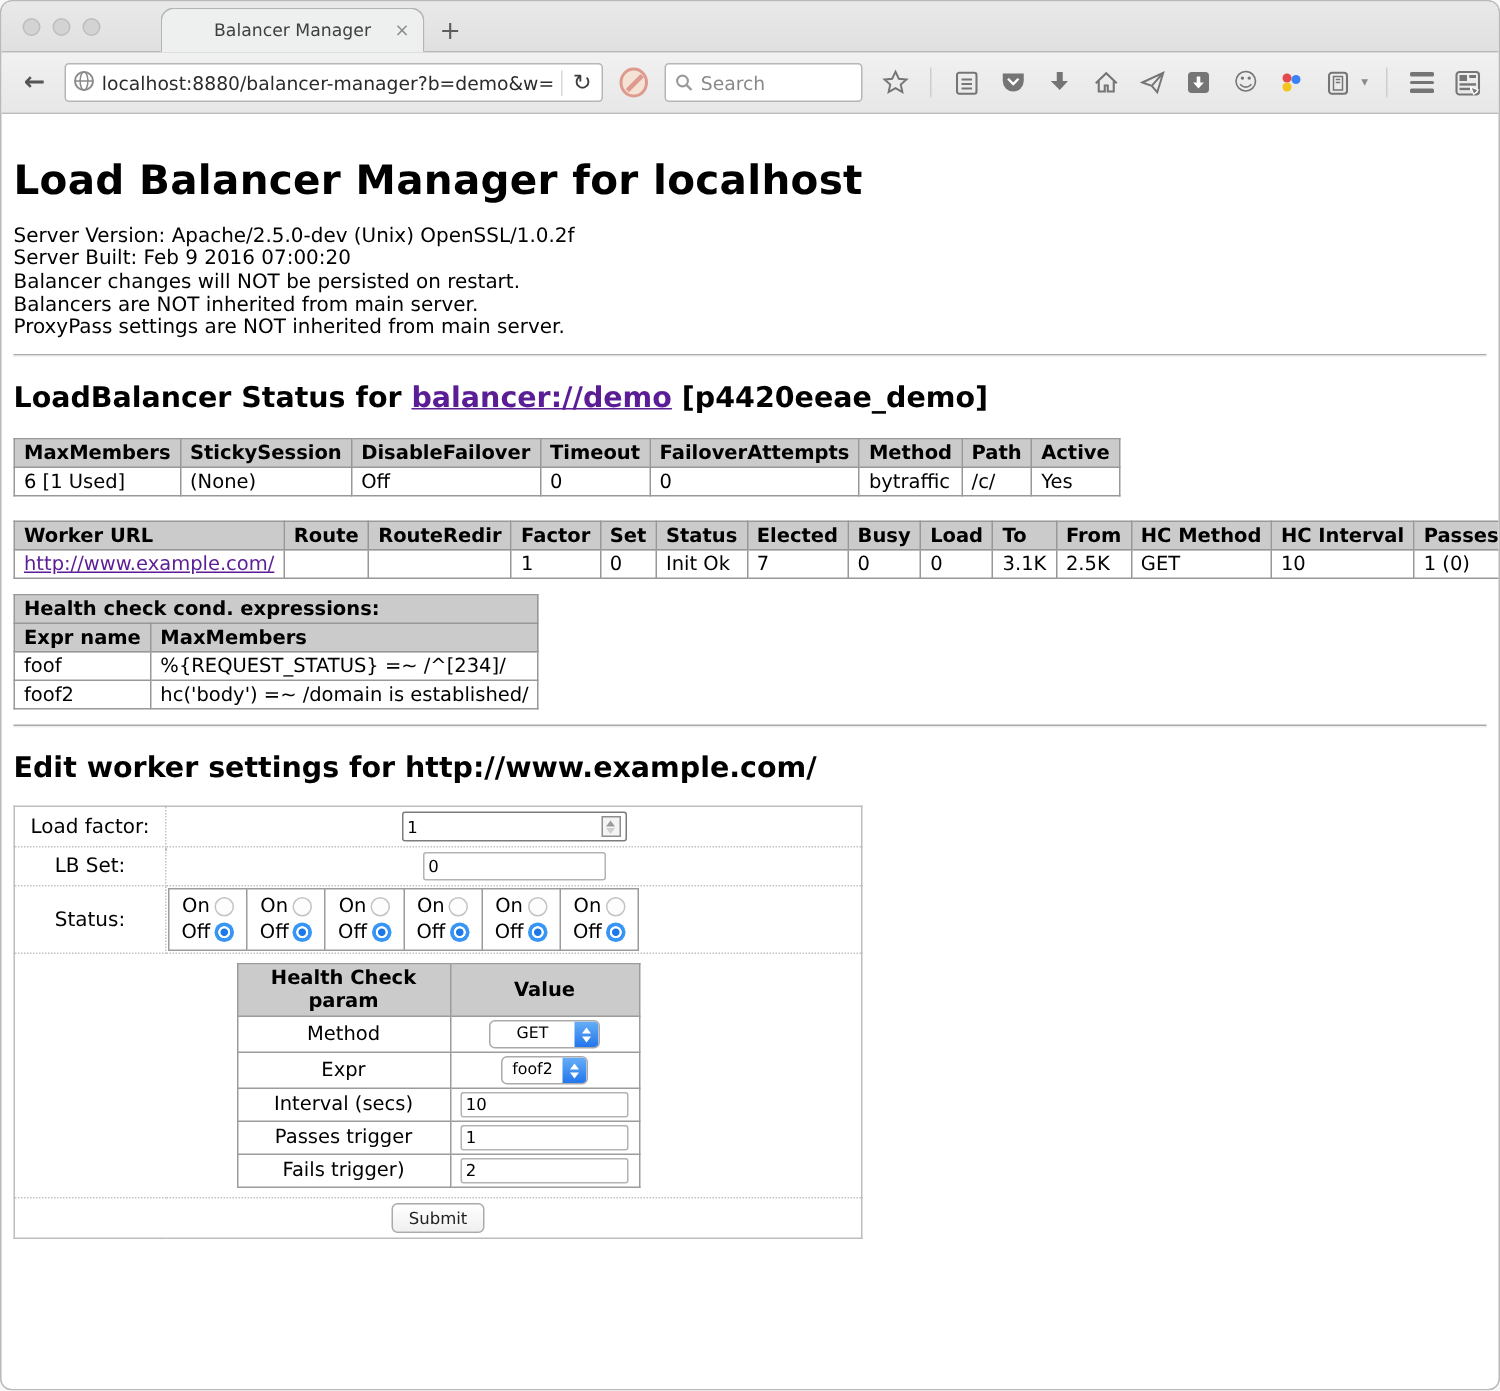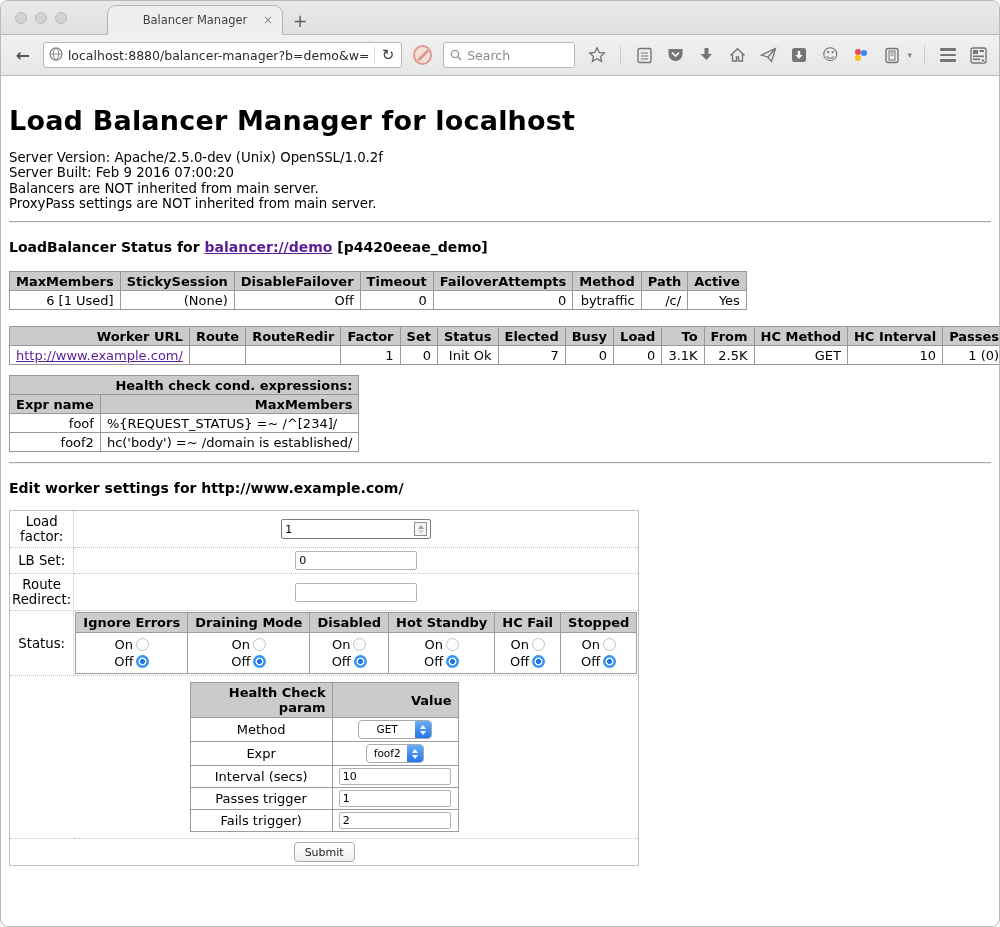--- a/index.html
+++ b/index.html
@@ -45,25 +45,25 @@
   .caret { font-size:9px; color:#8a8a8a; margin-left:-5px; }
   .menubars { display:flex; flex-direction:column; gap:3px; }
   .menubars i { width:16px; height:2.5px; background:#757575; border-radius:1px; }
   .chromesep { width:1px; height:20px; background:#cdcdcd; margin:0 3px; }
 
   
   .content { padding:8px 8px 0 8px; color:#000; }
   h1.pg { font-size:27px; font-weight:bold; margin:21px 0 14px 0; letter-spacing:0.2px; }
   .svline { font-size:13.3px; line-height:15.3px; }
   hr.rule { border:none; border-top:1px solid #a9a9a9; border-bottom:1px solid #f0f0f0; margin:10px 0; }
-  h3.sec { font-size:14px; font-weight:bold; margin:16px 0 12px 0; }
+  h3.sec { font-size:19px; font-weight:bold; margin:16px 0 12px 0; }
   h3.sec a { color:#5b1d96; }
 
   table.dt { border-collapse:collapse; font-size:13px; margin:16px 0 6px 0; }
-  table.dt th, table.dt td { border:1px solid #989898; padding:1.5px 6px; text-align:right; white-space:nowrap; }
+  table.dt th, table.dt td { border:1px solid #989898; padding:1.5px 6px; text-align:left; white-space:nowrap; }
   table.dt th { background:#cbcbcb; font-weight:bold; }
   table.dt td a { color:#5b1d96; }
   td.la { text-align:left !important; }
 
   
   table.ft { border-collapse:collapse; width:566px; font-size:13.3px; margin:14px 0 0 0; }
   table.ft > tbody > tr > td { border:1px dotted #c3c3c3; padding:3px 2px; }
   table.ft { border:1px solid #bdbdbd; }
   .lblcell { width:101px; text-align:center; }
   .ctrcell { text-align:center; }
@@ -81,21 +81,21 @@
   table.st th, table.st td { border:1px solid #9c9c9c; }
   table.st th { background:#cbcbcb; font-weight:bold; padding:2px 7px; white-space:nowrap; }
   table.st td { padding:3px 8px; }
   .radioline { display:flex; align-items:center; justify-content:center; gap:3px; line-height:17px; }
   .radio { width:13px; height:13px; border-radius:50%; display:inline-block; }
   .r-unsel { background:#fdfdfd; border:1.5px solid #c3c3c3; }
   .r-sel { background:radial-gradient(circle, #1c78e8 0 2.2px, #ffffff 2.8px 3.8px, #3795f5 4.2px 7px); }
 
   table.hc { border-collapse:collapse; font-size:13px; margin:3px auto 3px auto; }
   table.hc th, table.hc td { border:1px solid #9c9c9c; padding:2px 6px; text-align:center; }
-  table.hc th { background:#cbcbcb; font-weight:bold;text-align:right; }
+  table.hc th { background:#cbcbcb; font-weight:bold; }
   .hclbl { width:142px; }
   .hcval { width:126px; }
   .hcval input.txt { width:112px; height:17px; }
   .sel { display:inline-flex; height:19px; border:1px solid #abaaaa; border-radius:4px; background:#fff;
          overflow:hidden; align-items:stretch; vertical-align:middle; }
   .sel .stxt { font-size:10.5px; line-height:17px; padding:0 5px; text-align:center; }
   .sel .cap { width:16px; background:linear-gradient(#67aef8,#2376ec); display:flex; flex-direction:column;
               align-items:center; justify-content:center; gap:2px; }
   .cap i { width:0; height:0; border-left:3px solid transparent; border-right:3px solid transparent; }
   .cap i.up { border-bottom:4px solid #fff; }
@@ -230,20 +230,21 @@
     </div>
   </div>
 
   <div class="content">
 
     <h1 class="pg">Load Balancer Manager for localhost</h1>
 
     <div>
       <div class="svline">Server Version: Apache/2.5.0-dev (Unix) OpenSSL/1.0.2f</div>
       <div class="svline">Server Built: Feb 9 2016 07:00:20</div>
+      <div class="svline">Balancer changes will NOT be persisted on restart.</div>
       <div class="svline">Balancers are NOT inherited from main server.</div>
       <div class="svline">ProxyPass settings are NOT inherited from main server.</div>
     </div>
 
     <hr class="rule">
 
     <h3 class="sec"><span>LoadBalancer Status for </span><a href="#">balancer://demo</a><span> [p4420eeae_demo]</span></h3>
 
     <table class="dt">
       <tbody>
@@ -345,36 +346,24 @@
                   <i class="dn"></i>
                 </span>
           </span>
         </td>
       </tr>
       <tr>
         <td class="lblcell">LB Set:</td>
         <td class="ctrcell"><input class="txt" value="0" style=""></td>
       </tr>
       <tr>
-        <td class="lblcell">Route Redirect:</td>
-        <td class="ctrcell"><input class="txt" value="" style=""></td>
-      </tr>
-      <tr>
         <td class="lblcell">Status:</td>
         <td style="padding:1px;">
           <table class="st">
             <tbody>
-                  <tr>
-              <th>Ignore Errors</th>
-              <th>Draining Mode</th>
-              <th>Disabled</th>
-              <th>Hot Standby</th>
-              <th>HC Fail</th>
-              <th>Stopped</th>
-            </tr>
             <tr>
               <td>
                 <div class="radioline">
                         <span>On</span>
                         <span class="radio r-unsel"></span>
                       </div>
                 <div class="radioline">
                         <span>Off</span>
                         <span class="radio r-sel"></span>
                       </div>

